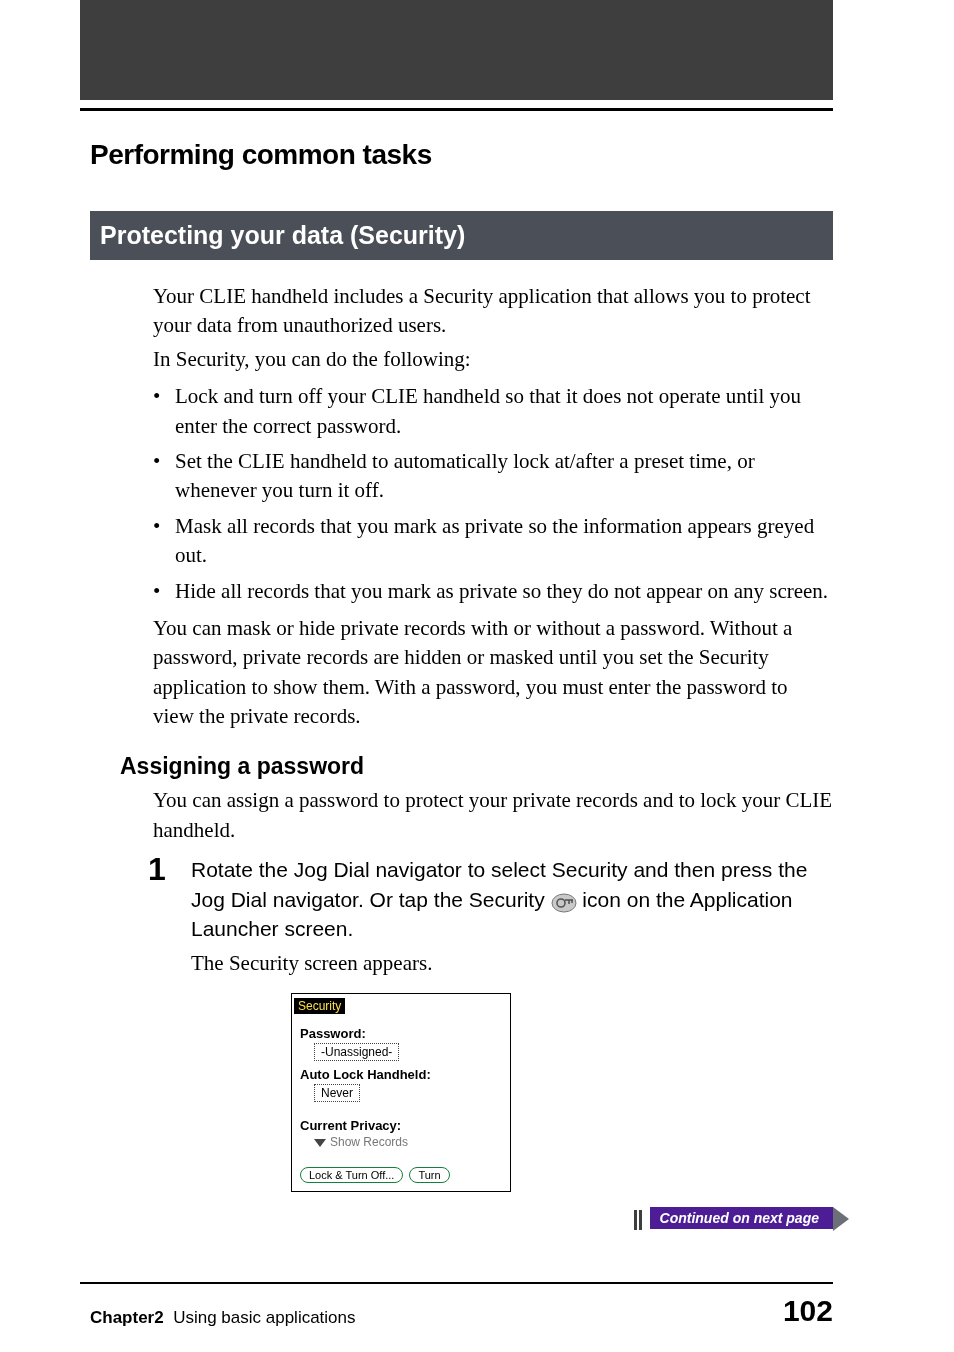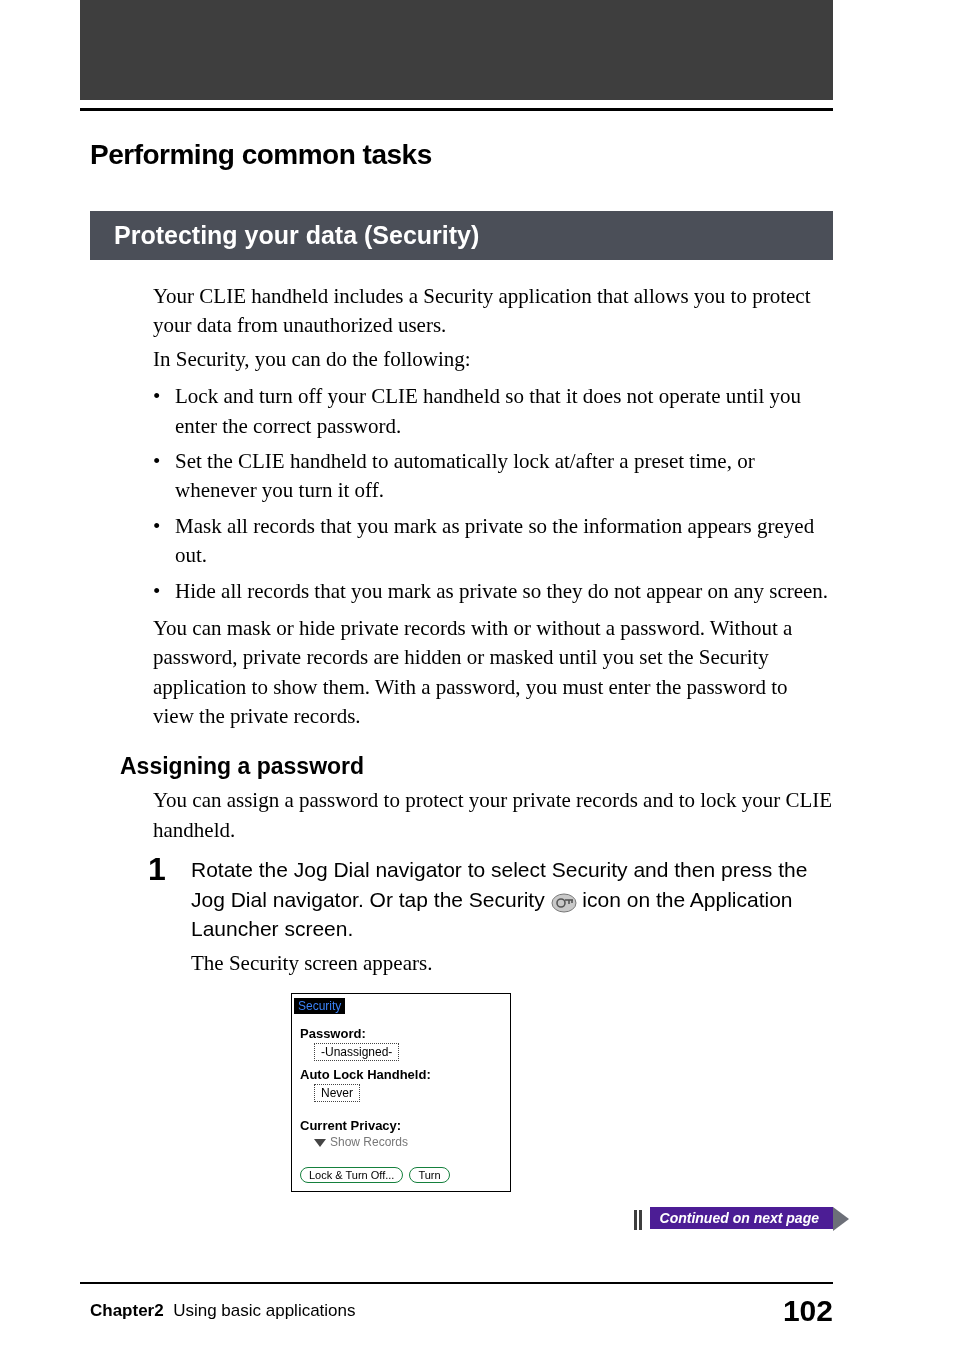--- a/index.html
+++ b/index.html
@@ -3,47 +3,47 @@
 <meta charset="utf-8">
 <style>
   * { box-sizing: border-box; margin: 0; padding: 0; }
   html, body { width: 954px; background: #fff; font-family: Georgia, 'Times New Roman', serif; color: #000; }
   .page { width: 928px; padding: 0; position: relative; }
   .topband { height: 100px; background: #3e3e3e; margin: 0 95px 0 80px; }
   .undertop { height: 8px; background: #fff; margin: 0 95px 0 80px; }
   .thinrule { height: 3px; background: #000; margin: 0 95px 0 80px; }
   .content { padding: 0 95px 0 90px; }
   .chapter-head { font-family: Verdana, Arial, sans-serif; font-weight: 700; font-size: 28px; margin: 28px 0 40px 0; letter-spacing: -0.5px; }
-  .section-bar { background: #4b4f58; color: #fff; font-family: Verdana, Arial, sans-serif; font-weight: 700; font-size: 25px; padding: 10px 24px; margin-bottom: 22px; }
+  .section-bar { background: #4b4f58; color: #fff; font-family: Verdana, Arial, sans-serif; font-weight: 700; font-size: 25px; padding: 10px 10px; margin-bottom: 22px; }
   .bodytext { font-size: 21px; line-height: 1.4; margin: 0 0 4px 63px; }
   .bullets { margin: 8px 0 8px 63px; }
   .bullets li { list-style: none; position: relative; font-size: 21px; line-height: 1.4; padding-left: 22px; margin-bottom: 6px; }
   .bullets li .dot { position: absolute; left: 0; top: 0; }
   .subhead { font-family: Verdana, Arial, sans-serif; font-weight: 700; font-size: 23px; margin: 22px 0 6px 30px; }
   .steps { margin: 10px 0 0 63px; }
   .step { position: relative; padding-left: 38px; }
   .step-num { position: absolute; left: -5px; top: -4px; font-family: Arial, sans-serif; font-weight: 900; font-size: 32px; }
   .step-head { font-family: Verdana, Arial, sans-serif; font-weight: 500; font-size: 21px; line-height: 1.4; }
   .step-body { font-size: 21px; line-height: 1.4; margin-top: 6px; }
   .inline-icon { display: inline-block; width: 26px; height: 20px; vertical-align: middle; }
   .screenshot-block { margin: 14px 0 0 100px; width: 220px; border: 1.5px solid #000; padding: 2px; font-family: Arial, sans-serif; }
-  .ss-title { background: #000; color: #3b82f6; font-size: 12px; padding: 1px 4px; display: inline-block; }
+  .ss-title { background: #000; color: #fde047; font-size: 12px; padding: 1px 4px; display: inline-block; }
   .ss-body { padding: 6px 6px 6px 6px; }
   .ss-label { font-size: 13px; font-weight: 600; margin-top: 6px; }
   .ss-field { display: inline-block; border: 1px dotted #444; padding: 1px 6px; font-size: 12px; margin: 2px 0 0 14px; }
   .ss-option { font-size: 12px; margin: 2px 0 0 14px; color: #777; }
   .ss-buttons { display: flex; gap: 6px; margin-top: 18px; }
   .ss-btn { border: 1px solid #15803d; border-radius: 10px; font-size: 11px; padding: 1px 8px; background: #fff; }
   .continue-tag { position: absolute; right: 95px; bottom: 98px; }
   .continue-tag .ribbon { background: #4c1d95; color: #fff; font-family: Verdana, Arial, sans-serif; font-style: italic; font-weight: 700; font-size: 14px; padding: 3px 14px 3px 10px; position: relative; display: inline-block; }
   .continue-tag .arrow { position: absolute; right: -16px; top: 0; width: 0; height: 0; border-top: 12px solid transparent; border-bottom: 12px solid transparent; border-left: 16px solid #6c6f78; }
   .continue-tag .bars { display: inline-block; margin-right: 6px; }
   .continue-tag .bars span { display: inline-block; width: 3px; height: 20px; background: #3e3e3e; margin-right: 2px; vertical-align: middle; }
   .footrule { height: 2px; background: #000; margin: 90px 95px 10px 80px; }
-  .footer { display: flex; justify-content: space-between; align-items: center; margin: 0 95px 40px 90px; font-family: Verdana, Arial, sans-serif; }
+  .footer { display: flex; justify-content: space-between; align-items: flex-end; margin: 0 95px 40px 90px; font-family: Verdana, Arial, sans-serif; }
   .footer-left { font-size: 17px; }
   .footer-left .chapnum { font-weight: 700; }
   .footer-right { font-weight: 700; font-size: 30px; }
   .tri { display: inline-block; width: 0; height: 0; border-left: 6px solid transparent; border-right: 6px solid transparent; border-top: 8px solid #444; margin-right: 4px; vertical-align: middle; }
 </style>
 </head>
 <body>
 
 <div class="page">
   <div class="topband"></div>

